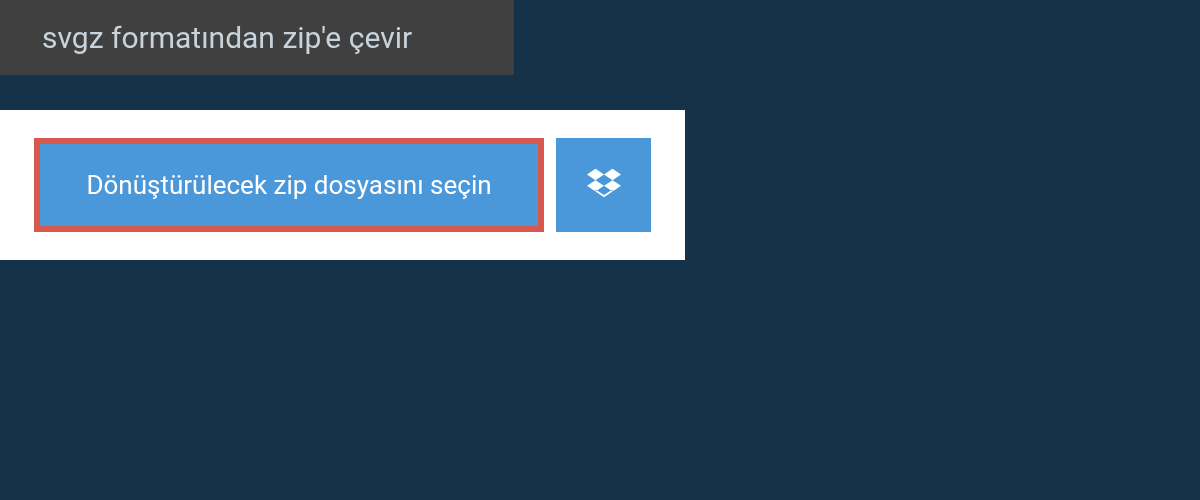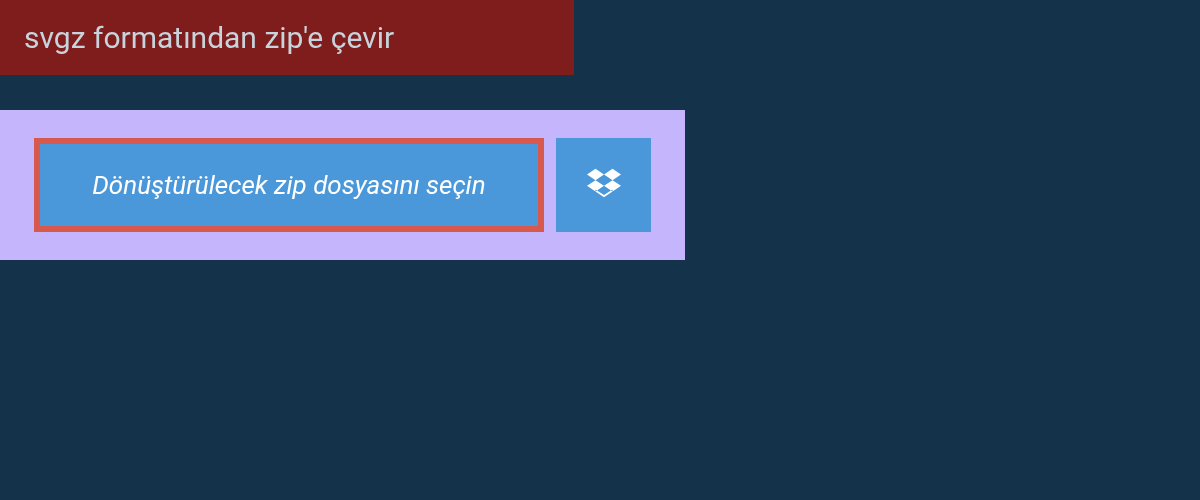--- a/index.html
+++ b/index.html
@@ -8,35 +8,34 @@
       box-sizing: border-box;
     }
     body {
       width: 1200px;
       height: 500px;
       background: #14324a;
       font-family: -apple-system, BlinkMacSystemFont, "Segoe UI", Roboto, Helvetica, Arial, sans-serif;
       overflow: hidden;
     }
     .header-bar {
-      background: #7f1d1d;
-      padding: 20px 24px;
-      width: 574px;
+      background: #404040;
+      padding: 20px 42px;
+      width: 514px;
       color: #c8d4dc;
       font-size: 30px;
       font-weight: 400;
     }
     .content-area {
-      background: #c4b5fd;
+      background: #ffffff;
       padding: 28px 34px;
       display: flex;
       gap: 12px;
       width: 685px;
       margin-top: 35px;
-      font-style: italic;
     }
     .select-file-button {
       background: #4a98d9;
       border: 6px solid #d7584d;
       color: #ffffff;
       font-size: 26px;
       font-weight: 400;
       padding: 26px 30px;
       cursor: pointer;
       display: flex;

